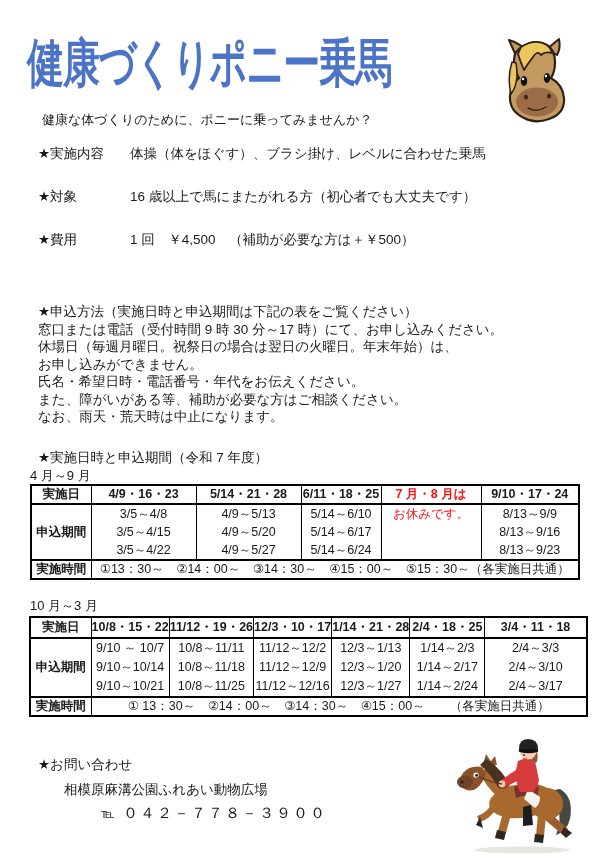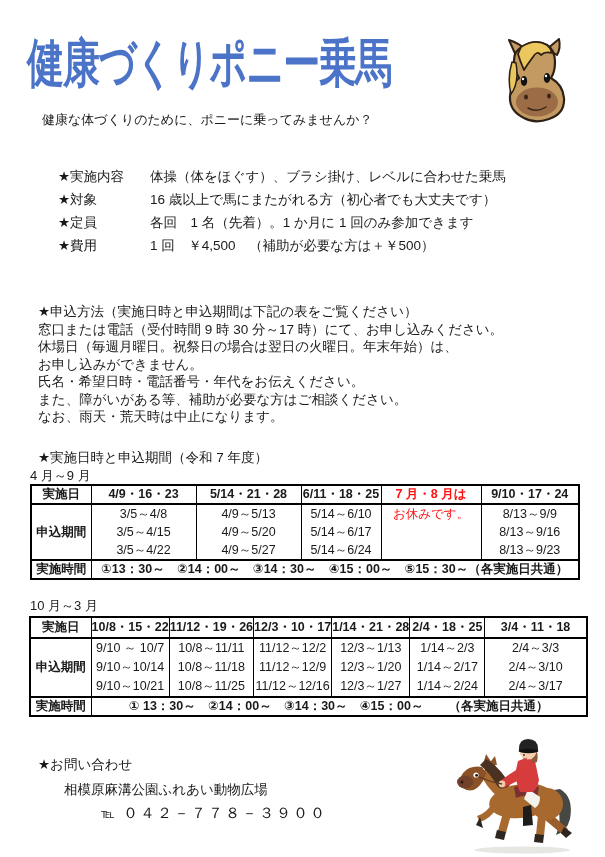--- a/index.html
+++ b/index.html
@@ -14,21 +14,21 @@
   
   .main-title {
     left:27px; top:28px;
     font-size:37px; font-weight:bold; color:#4B74C8;
     letter-spacing:-1px; white-space:nowrap;
     transform:scaleY(1.42); transform-origin:0 0;
   }
   .intro { left:42px; top:111px; font-size:13px; white-space:nowrap; }
 
   
-  .info-list { left:38px; top:168px; display:flex; flex-direction:column; gap:5px;margin-left:20px; }
+  .info-list { left:38px; top:145px; display:flex; flex-direction:column; gap:25px; }
   .info-item { display:flex; font-size:13.5px; white-space:nowrap; }
   .info-label { width:92px; flex:0 0 92px; }
 
   
   .application { left:38px; top:303px; font-size:13.5px; line-height:17.5px; }
   .application .app-line { white-space:nowrap; }
   .application .app-heading { white-space:nowrap; }
 
   
   .schedule-heading { left:38px; top:449px; font-size:13.5px; white-space:nowrap; }
@@ -41,21 +41,21 @@
   .t1 { left:30px; top:484px; }
   .t2 { left:29px; top:616px; }
   tr.r1 td { font-weight:bold; border-bottom:2px solid #000; }
   .t1 tr.r1 td { height:19px; }
   .t2 tr.r1 td { height:21px; }
   td.lbl { font-weight:bold;margin-top:13px; }
   td.pcell { vertical-align:top; }
   .pline { line-height:18px; height:18px; font-size:12.5px; }
   .t2 .pline { line-height:19px; height:19px; }
   tr.r3 td { border-top:2px solid #000; height:16px; }
-  td.times { text-align:left; padding-left:5px; font-weight:bold; font-size:12px; letter-spacing:0; }
+  td.times { text-align:left; padding-left:5px; font-weight:normal; font-size:12px; letter-spacing:0; }
   .red { color:#FF1111; }
 
   
   .contact { left:38px; top:756px; font-size:13.5px; }
   .contact-name { margin-left:26px; margin-top:7px; white-space:nowrap; }
   .contact-tel { margin-left:63px; margin-top:5px; display:flex; align-items:center; gap:8px; }
   .tel-label { font-size:13px; }
   .tel-number { font-size:15px; letter-spacing:2px; white-space:nowrap; }
 
   svg { display:block; }
@@ -86,24 +86,20 @@
 <div class="abs intro">健康な体づくりのために、ポニーに乗ってみませんか？</div>
 
 <div class="abs info-list">
   <div class="info-item">
     <span class="info-label">★実施内容</span>
     <span class="info-value">体操（体をほぐす）、ブラシ掛け、レベルに合わせた乗馬</span>
   </div>
   <div class="info-item">
     <span class="info-label">★対象</span>
     <span class="info-value">16 歳以上で馬にまたがれる方（初心者でも大丈夫です）</span>
-  </div>
-  <div class="info-item">
-    <span class="info-label">★定員</span>
-    <span class="info-value">各回　1 名（先着）。1 か月に 1 回のみ参加できます</span>
   </div>
   <div class="info-item">
     <span class="info-label">★費用</span>
     <span class="info-value">1 回　￥4,500　（補助が必要な方は＋￥500）</span>
   </div>
 </div>
 
 <div class="abs application">
   <div class="app-heading">★申込方法（実施日時と申込期間は下記の表をご覧ください）</div>
   <div class="app-line">窓口または電話（受付時間 9 時 30 分～17 時）にて、お申し込みください。</div>

